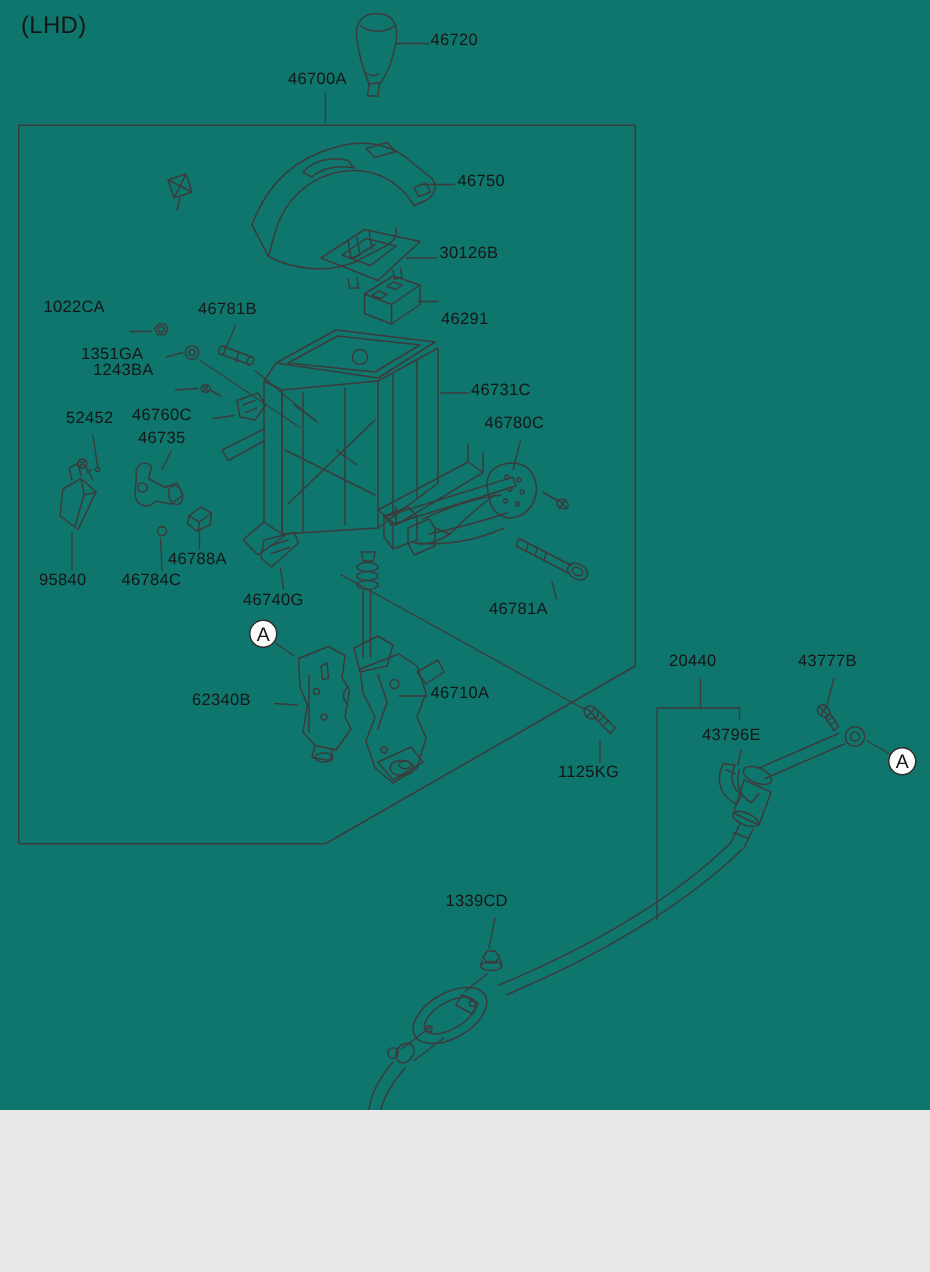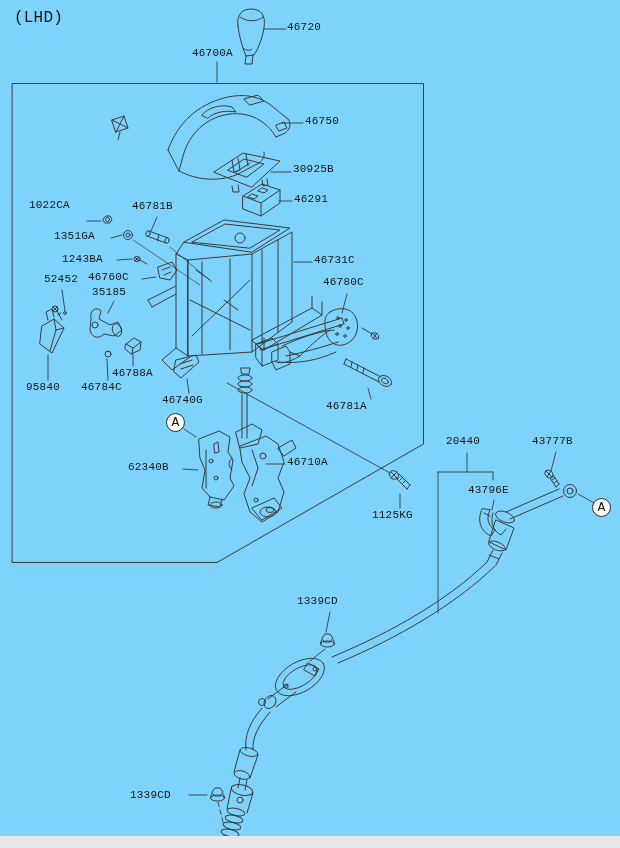--- a/index.html
+++ b/index.html
@@ -1,18 +1,18 @@
 <!DOCTYPE html>
 <html><head>
 <meta charset="utf-8">
 <style>
   html,body{margin:0;padding:0;background:#e8e8e8;}
   .stage{
-    position:relative;width:620px;height:836px;background:#7dd3fc;
-    font-family:Liberation Mono, monospace;overflow:hidden;
+    position:relative;width:620px;height:740px;background:#0f766e;
+    font-family:Liberation Sans, sans-serif;overflow:hidden;
   }
   .art{position:absolute;left:0;top:0;}
   .lbl{
     position:absolute;font-size:11px;color:#161616;white-space:nowrap;
     letter-spacing:.2px;line-height:1;
   }
   .lbl.big{font-size:16px;}
   .marker{
     position:absolute;width:19px;height:19px;border:1.4px solid #2e2e2e;
     border-radius:50%;text-align:center;line-height:18px;font-size:13px;
@@ -284,29 +284,29 @@
       <line x1="184" y1="429" x2="196" y2="437"></line>
       <line x1="594" y1="503" x2="578" y2="494"></line>
       <path d="M467,453 L467,472 M438,472 L493,472 M438,472 L438,613 M493,472 L493,480" fill="none"></path>
     </g>
   </svg>
 
   <div class="lbl big" style="left:14px;top:10px">(LHD)</div>
   <div class="lbl" style="left:287px;top:22px">46720</div>
   <div class="lbl" style="left:192px;top:48px">46700A</div>
   <div class="lbl" style="left:305px;top:116px">46750</div>
-  <div class="lbl" style="left:293px;top:164px">30925B</div>
-  <div class="lbl" style="left:294px;top:194px">46291</div>
+  <div class="lbl" style="left:293px;top:164px">30126B</div>
+  <div class="lbl" style="left:294px;top:208px">46291</div>
   <div class="lbl" style="left:132px;top:201px">46781B</div>
   <div class="lbl" style="left:29px;top:200px">1022CA</div>
   <div class="lbl" style="left:54px;top:231px">1351GA</div>
-  <div class="lbl" style="left:62px;top:254px">1243BA</div>
+  <div class="lbl" style="left:62px;top:242px">1243BA</div>
   <div class="lbl" style="left:44px;top:274px">52452</div>
   <div class="lbl" style="left:88px;top:272px">46760C</div>
-  <div class="lbl" style="left:92px;top:287px">35185</div>
+  <div class="lbl" style="left:92px;top:287px">46735</div>
   <div class="lbl" style="left:314px;top:255px">46731C</div>
   <div class="lbl" style="left:323px;top:277px">46780C</div>
   <div class="lbl" style="left:26px;top:382px">95840</div>
   <div class="lbl" style="left:81px;top:382px">46784C</div>
   <div class="lbl" style="left:112px;top:368px">46788A</div>
   <div class="lbl" style="left:162px;top:395px">46740G</div>
   <div class="lbl" style="left:326px;top:401px">46781A</div>
   <div class="lbl" style="left:128px;top:462px">62340B</div>
   <div class="lbl" style="left:287px;top:457px">46710A</div>
   <div class="lbl" style="left:372px;top:510px">1125KG</div>

